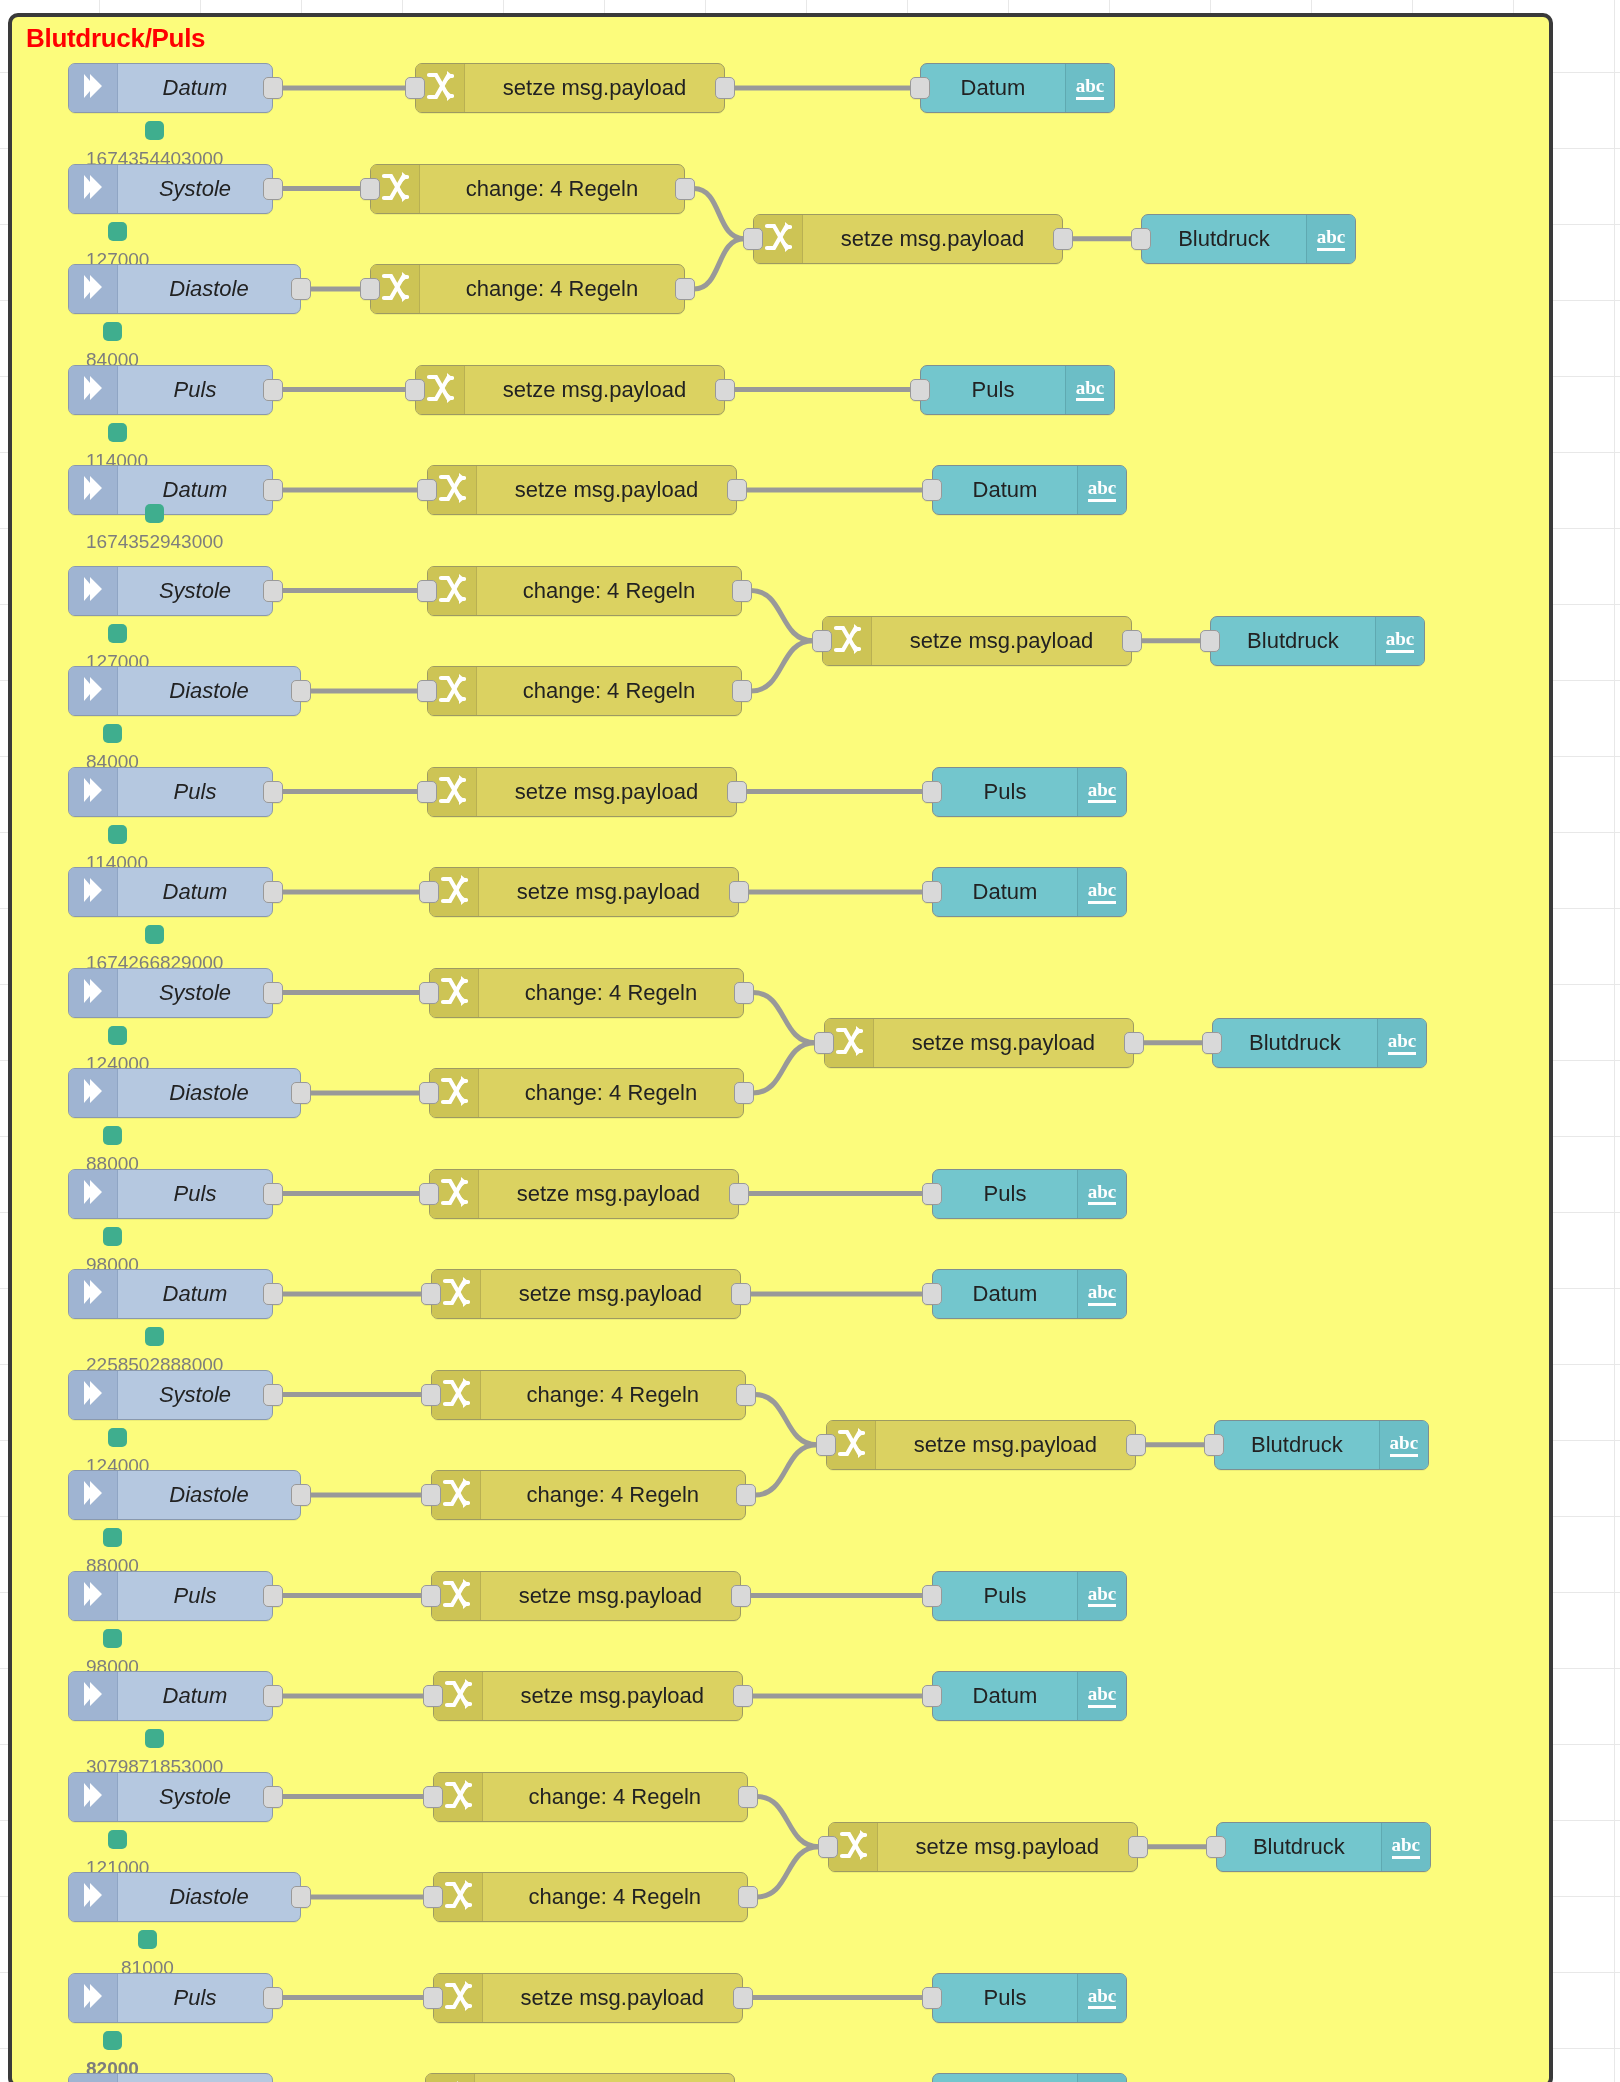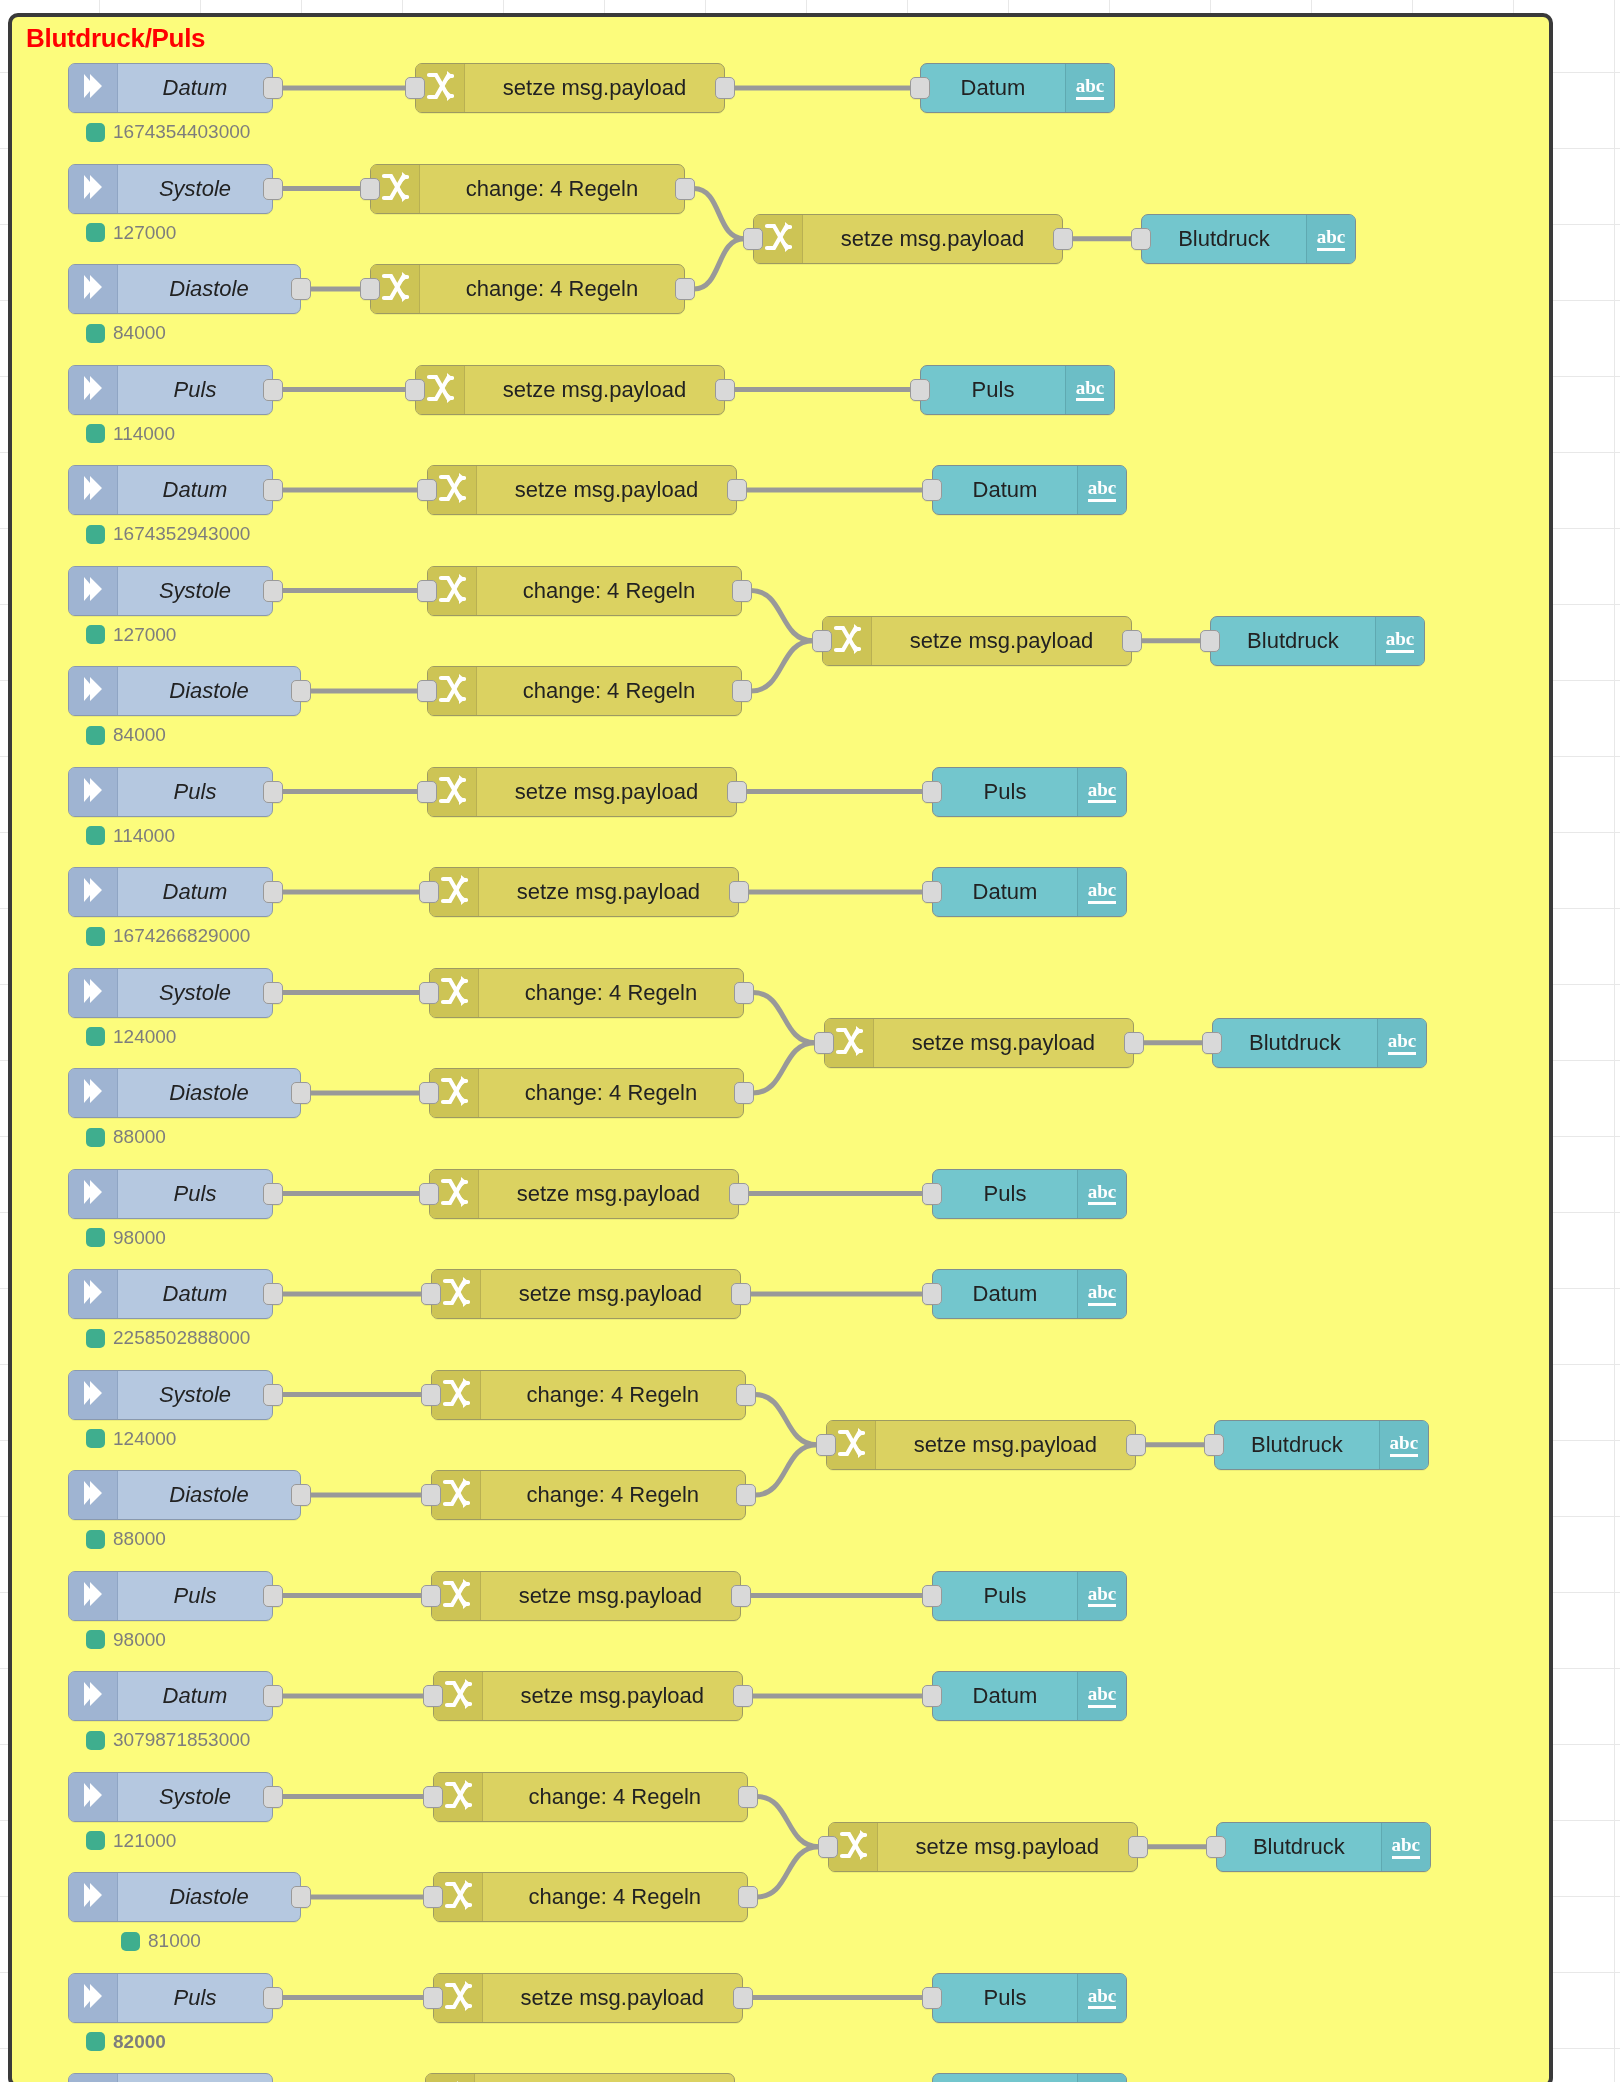--- a/index.html
+++ b/index.html
@@ -101,20 +101,21 @@
   .port.in{left:-11px;}
 
   
   .status{
     position:absolute;
     display:flex;align-items:center;
     gap:8px;
     font-size:19px;
     color:#7d7d7d;
     white-space:nowrap;
+    flex-direction:column;
   }
   .status .dot{
     width:19px;height:19px;
     background:#3fae8e;
     border-radius:5px;
     display:block;
   }
 
   
   svg#wires{
@@ -356,21 +357,21 @@
       <span class="port in"></span>
       <span class="port out"></span>
     </div>
     <div class="node n-debug" style="left: 932px; top: 465px; width: 195px;">
       <div class="ibox">
         <span class="abc">abc</span>
       </div>
       <div class="lbl">Datum</div>
       <span class="port in"></span>
     </div>
-    <div class="status" style="left: 86px; top: 523px;">
+    <div class="status" style="left: 86px; top: 504px;">
       <span class="dot"></span>
       <span>1674352943000</span>
     </div>
     <div class="node n-inject" style="left: 68px; top: 565.5px; width: 205px;">
       <div class="ibox">
         <span class="ico"><svg width="26" height="30" viewBox="0 0 26 30">
             <path d="M4 3 L4 27 L10 20 L10 27 L22 15 L10 3 L10 10 Z" fill="#fff"></path>
           </svg></span>
       </div>
       <div class="lbl">Systole</div>

